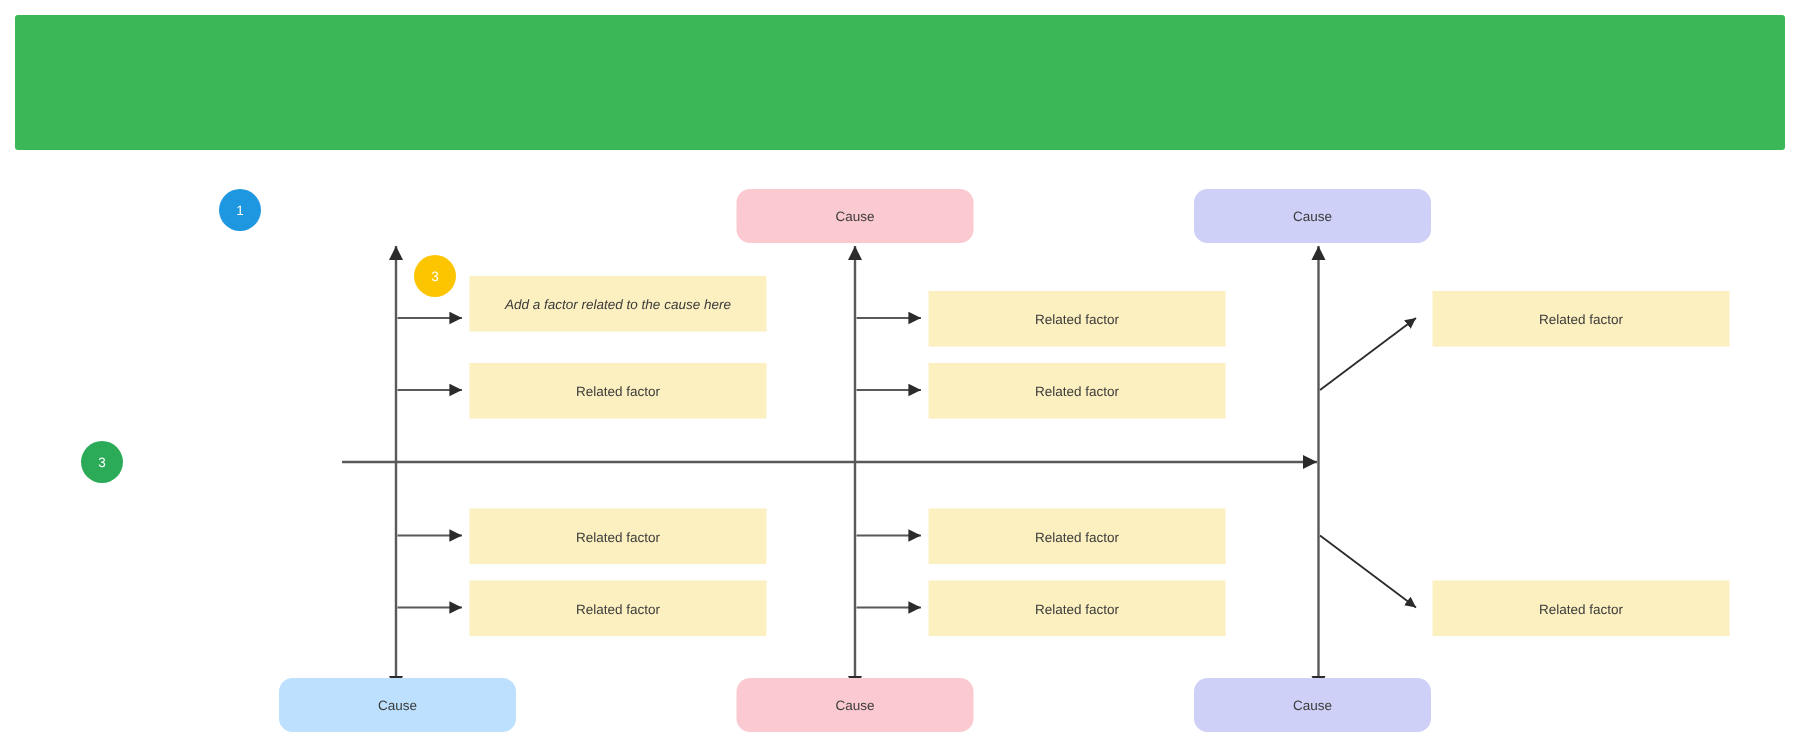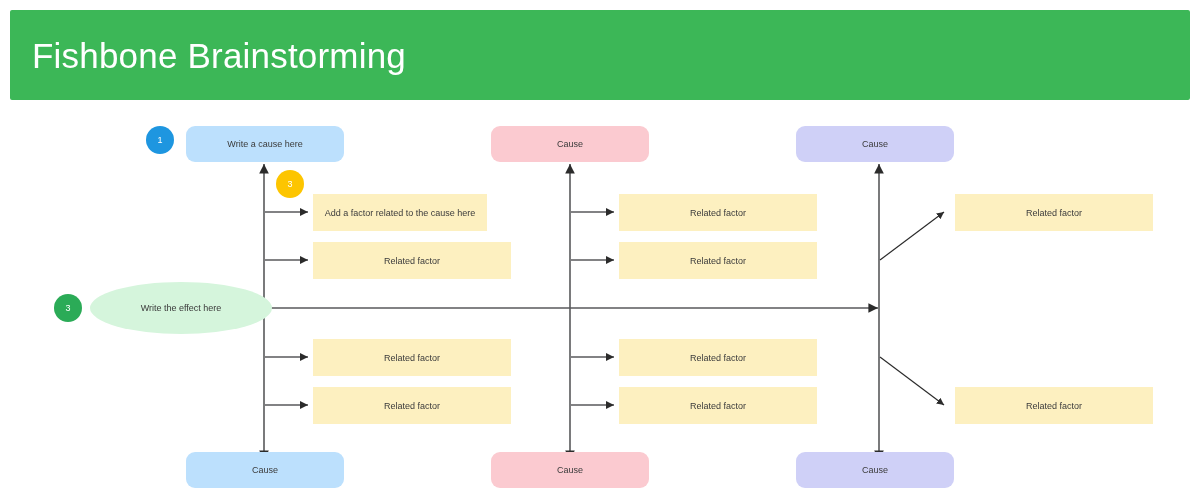--- a/index.html
+++ b/index.html
@@ -117,21 +117,20 @@
   .badge-blue   { background: #1e96e0; }
   .badge-yellow { background: #fdc500; }
   .badge-green  { background: #2bab57; }
 </style>
 </head>
 <body>
 
 <div id="page">
 
   <div class="header">
-    <div class="header-title">Fishbone Brainstorming</div>
   </div>
 
   <div class="canvas">
 
     <svg class="svg-layer" viewBox="0 0 1200 399" xmlns="http://www.w3.org/2000/svg">
       <defs>
         <marker id="arrow" markerWidth="7" markerHeight="7" refX="6" refY="3" orient="auto" markerUnits="strokeWidth">
           <path d="M0,0 L6,3 L0,6 z" fill="#2b2b2b"></path>
         </marker>
       </defs>
@@ -164,28 +163,22 @@
     <div class="badge badge-blue" style="left:146px; top:26px; width:28px; height:28px;">
       <span>1</span>
     </div>
     <div class="badge badge-yellow" style="left:276px; top:70px; width:28px; height:28px;">
       <span>3</span>
     </div>
     <div class="badge badge-green" style="left:54px; top:194px; width:28px; height:28px;">
       <span>3</span>
     </div>
 
-    <div class="effect-ellipse" style="left:90px; top:182px; width:182px; height:52px;">
-      <span>Write the effect here</span>
-    </div>
-
-    <div class="node cause-box cause-blue" style="left:186px; top:26px; width:158px; height:36px;">
-      <span>Write a cause here</span>
-    </div>
-    <div class="node factor-box" style="left:313px; top:94px; width:174px; height:37px;">
+
+    <div class="node factor-box" style="left:313px; top:84px; width:198px; height:37px;font-style:italic;">
       <span>Add a factor related to the cause here</span>
     </div>
     <div class="node factor-box" style="left:313px; top:142px; width:198px; height:37px;">
       <span>Related factor</span>
     </div>
     <div class="node factor-box" style="left:313px; top:239px; width:198px; height:37px;">
       <span>Related factor</span>
     </div>
     <div class="node factor-box" style="left:313px; top:287px; width:198px; height:37px;">
       <span>Related factor</span>

